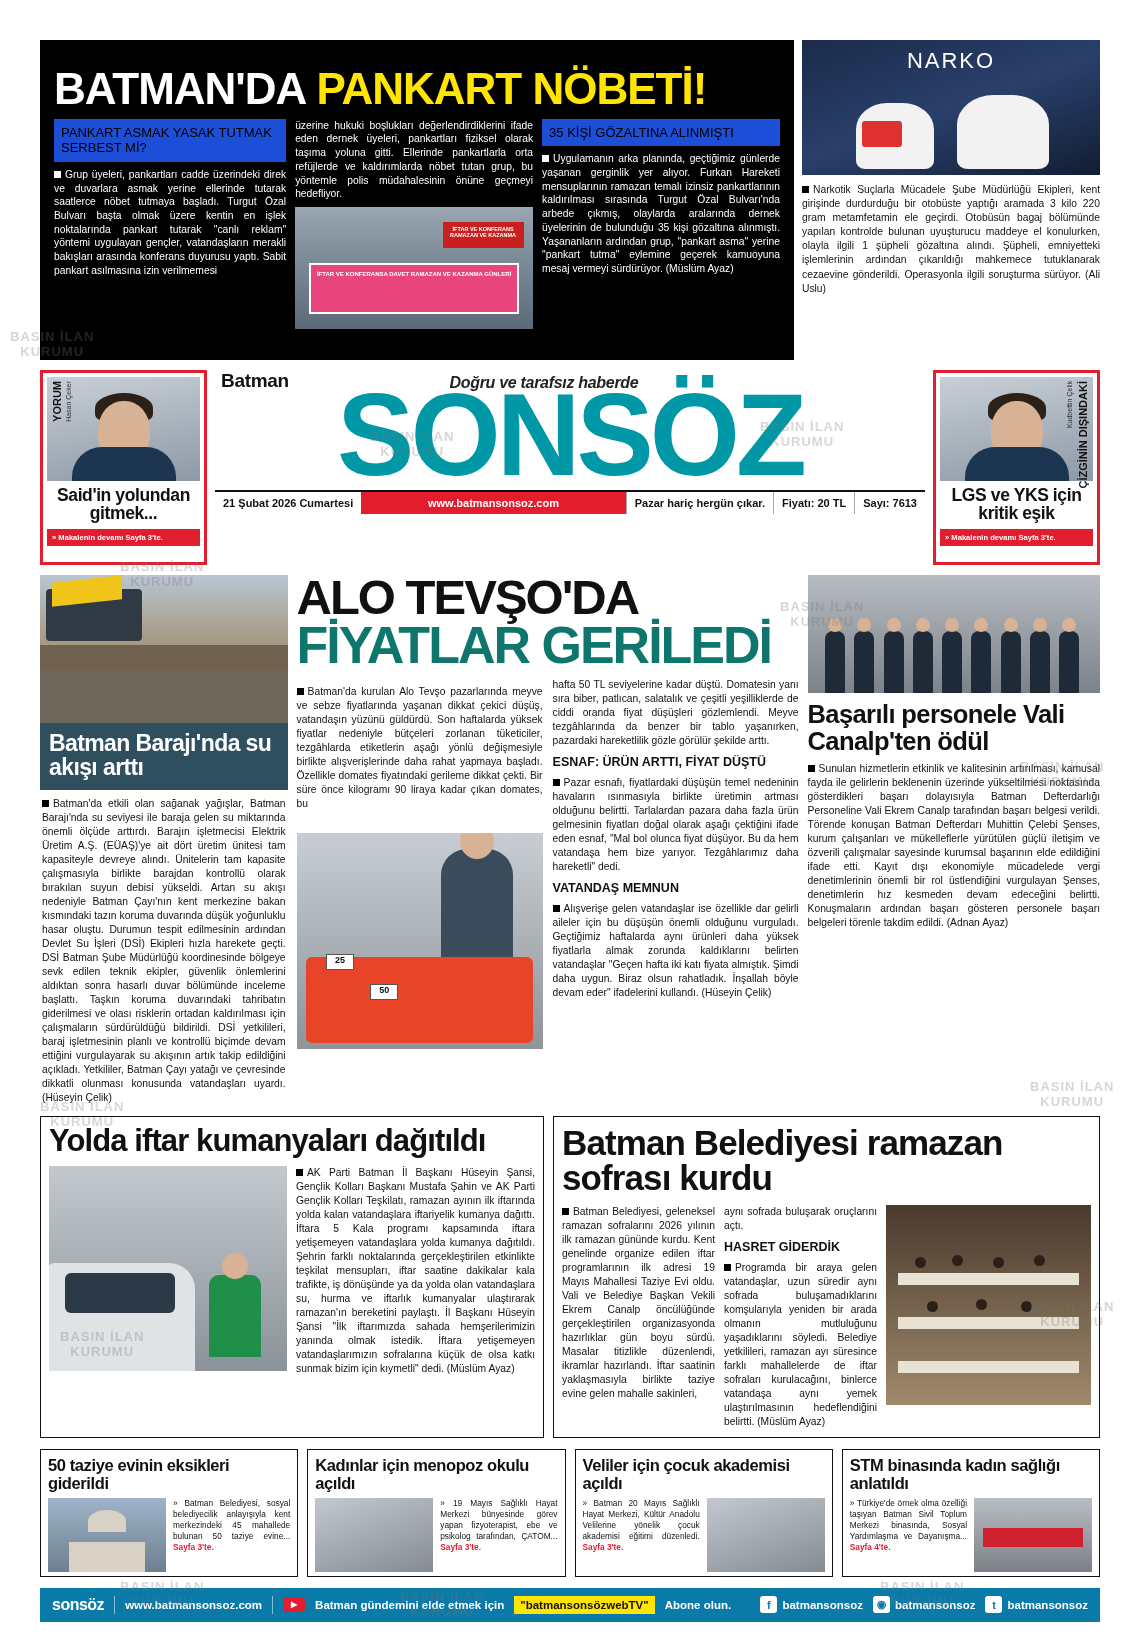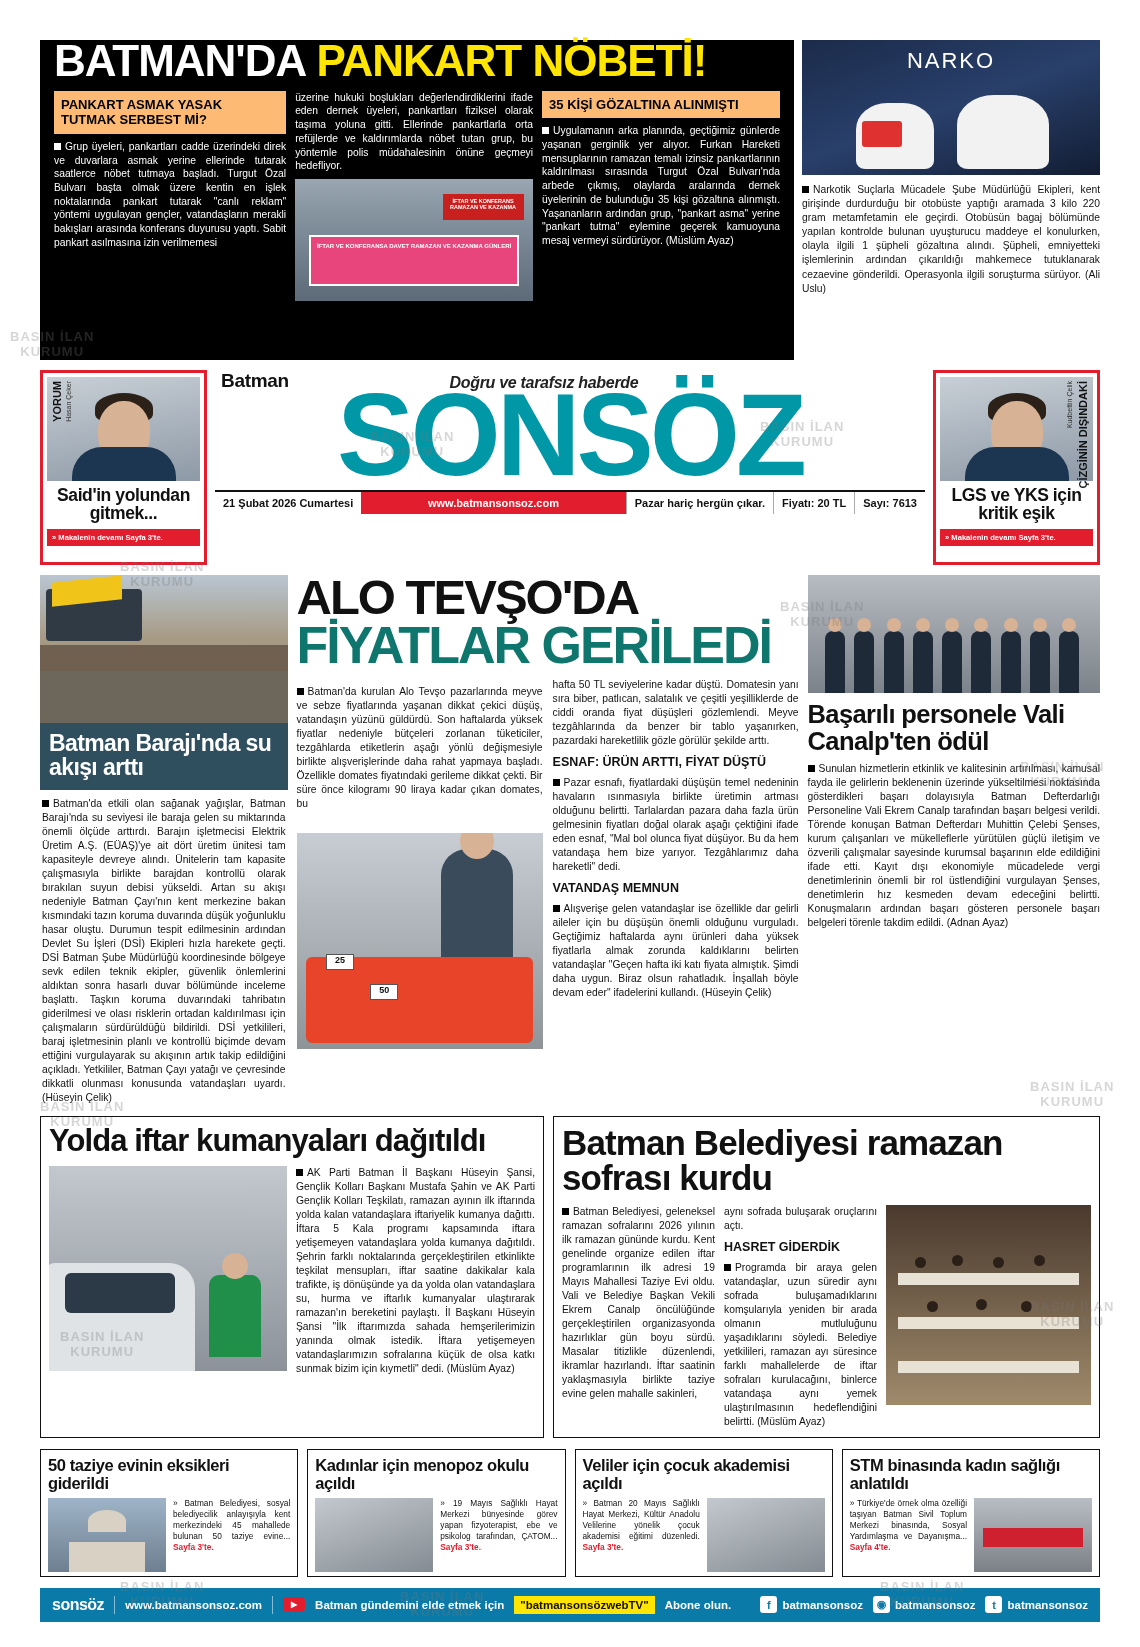--- a/index.html
+++ b/index.html
@@ -13,21 +13,21 @@
     overflow: hidden;
   }
   .page { width: 1140px; height: 1647px; padding: 40px 40px 0 40px; position: relative; }
 
   
   .topwrap { display: flex; gap: 8px; height: 320px; }
   .banner {
     background: #000;
     color: #fff;
     width: 754px;
-    padding: 0 14px 10px 14px;
+    padding: 28px 14px 10px 14px;
     position: relative;
   }
   .banner-head {
     font-size: 44px;
     font-weight: bold;
     letter-spacing: -1px;
     line-height: 0.95;
     display: flex;
     gap: 10px;
     align-items: baseline;
@@ -39,23 +39,23 @@
     font-weight: bold;
     line-height: 1.28;
     margin-top: 9px;
     letter-spacing: -0.1px;
   }
   .banner-cols { display: flex; gap: 9px; margin-top: 9px; }
   .bcol { width: 240px; }
   .bcol.mid { width: 246px; }
   .bcol.rt { width: 246px; }
   .yellowbox {
-    background: #fdba74;
+    background: #1d4ed8;
     color: #000;
-    font-weight: bold;
+    font-weight: normal;
     font-size: 13px;
     line-height: 1.2;
     padding: 6px 7px;
     margin-bottom: 6px;
   }
   .btext {
     font-size: 10.3px;
     line-height: 1.33;
     text-align: justify;
   }

